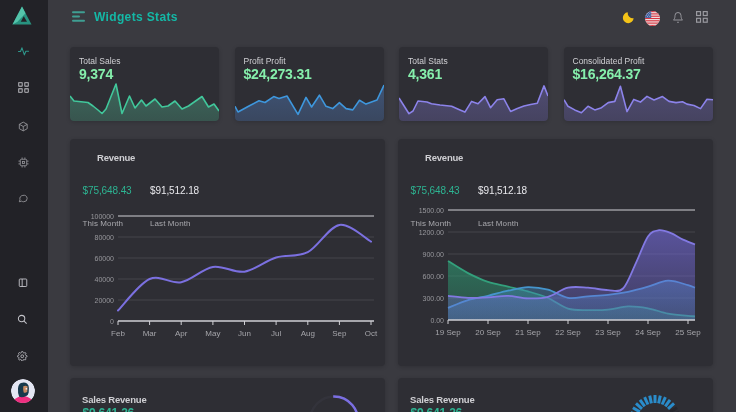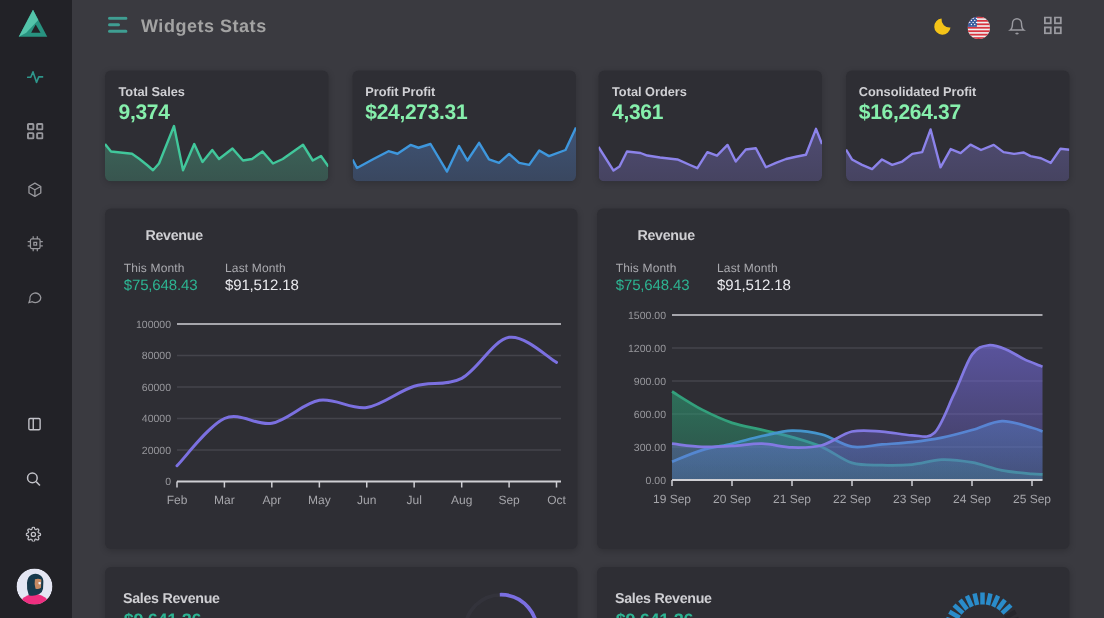--- a/index.html
+++ b/index.html
@@ -1,26 +1,26 @@
 <!DOCTYPE html>
 <html><head><meta charset="utf-8">
 <style>
 * { margin:0; padding:0; box-sizing:border-box; }
 svg { display:block; }
 html,body { width:736px; height:412px; overflow:hidden; background:#3a3a40;
   font-family:"Liberation Sans", sans-serif; position:relative; }
 .card { position:absolute; background:#2e2e34; border-radius:4px; overflow:hidden;
   box-shadow:0 1px 4px rgba(0,0,0,0.18); }
-.slabel { position:absolute; left:9px; top:8.5px; font-size:8.5px; font-weight:bold;
+.slabel { position:absolute; left:9px; top:8.5px; font-size:8.5px; font-weight:normal;
   color:#d0d0d4; letter-spacing:0; }
 .sval { position:absolute; left:9px; top:18.5px; font-size:14px; font-weight:bold;
   color:#86efac; letter-spacing:-0.2px; }
 .rtitle { position:absolute; left:27px; top:13px; font-size:9.5px; font-weight:bold;
   color:#cfcfd3; letter-spacing:-0.2px; }
-.rsub { position:absolute; font-size:8px; color:#a9a9ae; letter-spacing:0.1px; }
+.rsub { position:absolute; font-size:8px; color:#a9a9ae; letter-spacing:0.1px;margin-top:45px; }
 .rval { position:absolute; font-size:10px; font-weight:normal; letter-spacing:-0.1px; }
 .yl { font-size:7px; fill:#97979c; font-family:"Liberation Sans",sans-serif; }
 .xl { font-size:8px; fill:#a5a5aa; font-family:"Liberation Sans",sans-serif; }
 .sidebar { position:absolute; left:0; top:0; width:48px; height:412px; background:#222227; }
 </style></head>
 <body>
 <div class="sidebar">
 <div style="position:absolute;left:12px;top:5.5px">
       <svg width="20" height="19" viewBox="0 0 40 38">
         <path d="M20 1 L39 37 L1 37 Z" fill="#289380"></path>
@@ -97,21 +97,21 @@
 
 <div style="position:absolute;left:72.4px;top:11px">
     <svg width="13" height="11" viewBox="0 0 13 11">
       <g stroke="#3f9e92" stroke-width="2" stroke-linecap="round">
         <line x1="1" y1="1.2" x2="12" y2="1.2"></line>
         <line x1="1" y1="5.5" x2="7" y2="5.5"></line>
         <line x1="1" y1="9.8" x2="12" y2="9.8"></line>
       </g>
     </svg>
   </div>
-<div style="position:absolute;left:94px;top:9.5px;font-size:12px;font-weight:bold;color:#a3a3a3;letter-spacing:0.35px">Widgets Stats</div>
+<div style="position:absolute;left:94px;top:9.5px;font-size:12px;font-weight:bold;color:#14b8a6;letter-spacing:0.35px">Widgets Stats</div>
 <div style="position:absolute;left:621.8px;top:10.6px">
     <svg width="13" height="13" viewBox="0 0 24 24">
       <path d="M21.5 13.5A10 10 0 0 1 10.5 2.5 10 10 0 1 0 21.5 13.5z" fill="#f4c318"></path>
     </svg>
   </div>
 <div style="position:absolute;left:645px;top:10.5px">
     <svg width="15" height="15" viewBox="0 0 30 30">
       <defs>
         <clipPath id="fc">
           <circle cx="15" cy="15" r="15"></circle>
@@ -191,21 +191,21 @@
 <svg width="149" height="74" viewBox="0 0 149 74" style="position:absolute;left:0;top:0">
 <defs>
         <linearGradient id="g3" x1="0" y1="0" x2="0" y2="1">
 <stop offset="0" stop-color="rgba(120,112,190,0.45)"></stop>
           <stop offset="1" stop-color="rgba(120,112,190,0.32)"></stop>
         </linearGradient>
       </defs>
 <path d="M0.0,51.0 L10.0,66.7 L14.0,64.0 L19.0,54.0 L28.0,55.0 L32.5,56.7 L41.0,58.0 L52.6,59.3 L61.0,63.0 L65.9,65.1 L72.6,54.4 L79.0,56.8 L86.0,49.6 L91.5,60.7 L98.2,52.7 L104.9,51.8 L111.6,64.5 L118.3,61.6 L125.0,59.0 L131.6,57.5 L138.3,56.2 L145.0,38.9 L149.0,49.0 L149,74 L0,74 Z" fill="url(#g3)"></path>
 <path d="M0.0,51.0 L10.0,66.7 L14.0,64.0 L19.0,54.0 L28.0,55.0 L32.5,56.7 L41.0,58.0 L52.6,59.3 L61.0,63.0 L65.9,65.1 L72.6,54.4 L79.0,56.8 L86.0,49.6 L91.5,60.7 L98.2,52.7 L104.9,51.8 L111.6,64.5 L118.3,61.6 L125.0,59.0 L131.6,57.5 L138.3,56.2 L145.0,38.9 L149.0,49.0" fill="none" stroke="#8c83ea" stroke-width="1.6" stroke-linejoin="round"></path>
 </svg>
-<div class="slabel">Total Orders</div>
+<div class="slabel">Total Stats</div>
 <div class="sval">4,361</div>
 </div>
 <div class="card" style="left:563.5px;top:47px;width:149px;height:74px">
 <svg width="149" height="74" viewBox="0 0 149 74" style="position:absolute;left:0;top:0">
 <defs>
         <linearGradient id="g4" x1="0" y1="0" x2="0" y2="1">
 <stop offset="0" stop-color="rgba(120,112,190,0.45)"></stop>
           <stop offset="1" stop-color="rgba(120,112,190,0.32)"></stop>
         </linearGradient>
       </defs>

